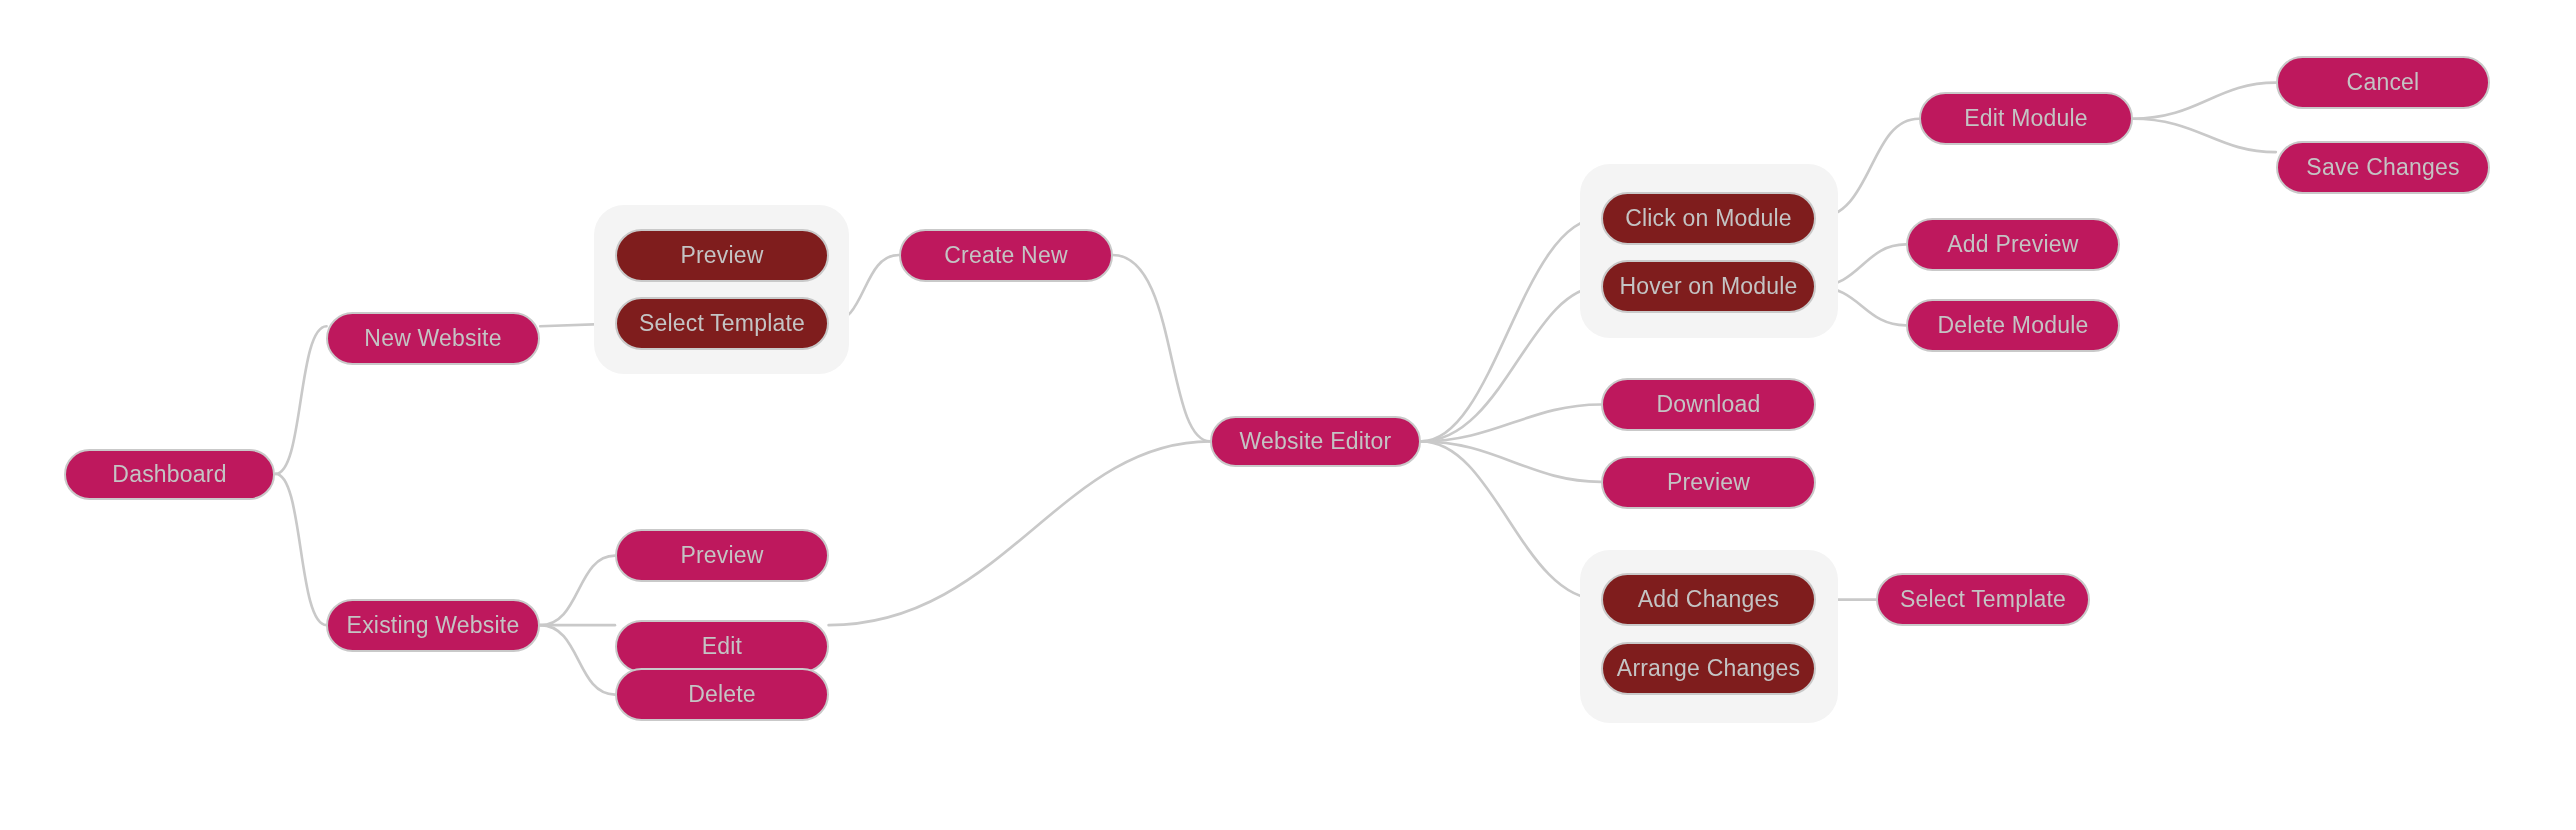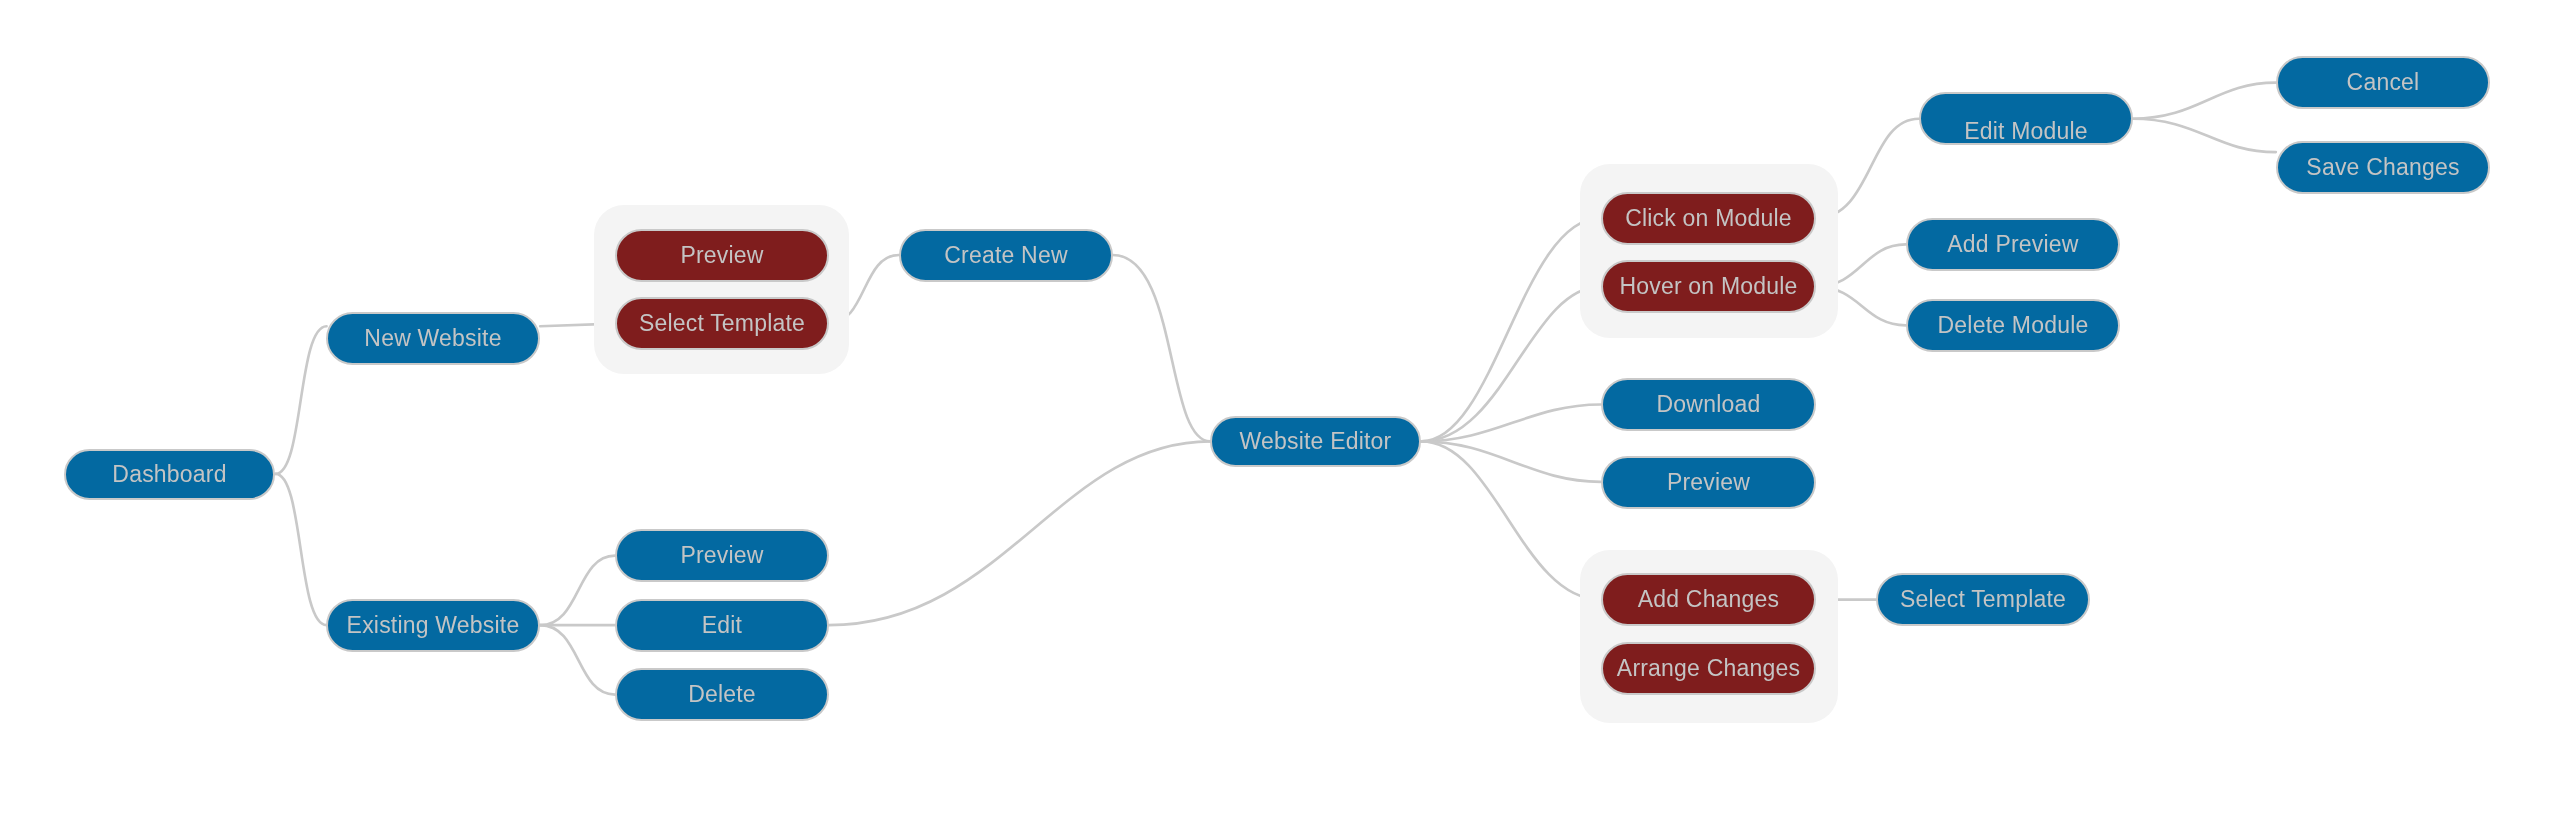--- a/index.html
+++ b/index.html
@@ -31,21 +31,21 @@
   .group-box {
     position: absolute;
     background: #f4f4f4;
     border-radius: 30px;
   }
   .node {
     position: absolute;
     box-sizing: border-box;
     border: 2.6px solid #c9c9c9;
     border-radius: 35px;
-    background: #0369a1;
+    background: #be185d;
     display: flex;
     align-items: center;
     justify-content: center;
     color: #c4c4c4;
     font-size: 23px;
     font-weight: 400;
     letter-spacing: 0.2px;
     white-space: nowrap;
     line-height: 1;
   }
@@ -106,36 +106,36 @@
       </div>
       <div class="node in-group" style="left: 615px; top: 297px; width: 214px; height: 53px; border-color: rgb(201, 201, 201);">
         <span class="node-label" style="color: rgb(196, 196, 196);">Select Template</span>
       </div>
       <div class="node" style="left: 899px; top: 229px; width: 214px; height: 53px; border-color: rgb(201, 201, 201);">
         <span class="node-label" style="color: rgb(196, 196, 196);">Create New</span>
       </div>
       <div class="node" style="left: 615px; top: 529px; width: 214px; height: 53px; border-color: rgb(201, 201, 201);">
         <span class="node-label" style="color: rgb(196, 196, 196);">Preview</span>
       </div>
-      <div class="node" style="left: 615px; top: 599px; width: 214px; height: 53px; border-color: rgb(201, 201, 201);">
+      <div class="node" style="left: 615px; top: 620px; width: 214px; height: 53px; border-color: rgb(201, 201, 201);">
         <span class="node-label" style="color: rgb(196, 196, 196);">Edit</span>
       </div>
       <div class="node" style="left: 615px; top: 668px; width: 214px; height: 53px; border-color: rgb(201, 201, 201);">
         <span class="node-label" style="color: rgb(196, 196, 196);">Delete</span>
       </div>
       <div class="node" style="left: 1210px; top: 416px; width: 211px; height: 51px; border-color: rgb(201, 201, 201);">
         <span class="node-label" style="color: rgb(196, 196, 196);">Website Editor</span>
       </div>
       <div class="node in-group" style="left: 1601px; top: 192px; width: 215px; height: 53px; border-color: rgb(201, 201, 201);">
         <span class="node-label" style="color: rgb(196, 196, 196);">Click on Module</span>
       </div>
       <div class="node in-group" style="left: 1601px; top: 260px; width: 215px; height: 53px; border-color: rgb(201, 201, 201);">
         <span class="node-label" style="color: rgb(196, 196, 196);">Hover on Module</span>
       </div>
-      <div class="node" style="left: 1919px; top: 92px; width: 214px; height: 53px; border-color: rgb(201, 201, 201); align-items: flex-end;">
+      <div class="node" style="left: 1919px; top: 92px; width: 214px; height: 53px; border-color: rgb(201, 201, 201);">
         <span class="node-label" style="color: rgb(196, 196, 196);">Edit Module</span>
       </div>
       <div class="node" style="left: 2276px; top: 56px; width: 214px; height: 53px; border-color: rgb(201, 201, 201);">
         <span class="node-label" style="color: rgb(196, 196, 196);">Cancel</span>
       </div>
       <div class="node" style="left: 2276px; top: 141px; width: 214px; height: 53px; border-color: rgb(201, 201, 201);">
         <span class="node-label" style="color: rgb(196, 196, 196);">Save Changes</span>
       </div>
       <div class="node" style="left: 1906px; top: 218px; width: 214px; height: 53px; border-color: rgb(201, 201, 201);">
         <span class="node-label" style="color: rgb(196, 196, 196);">Add Preview</span>

